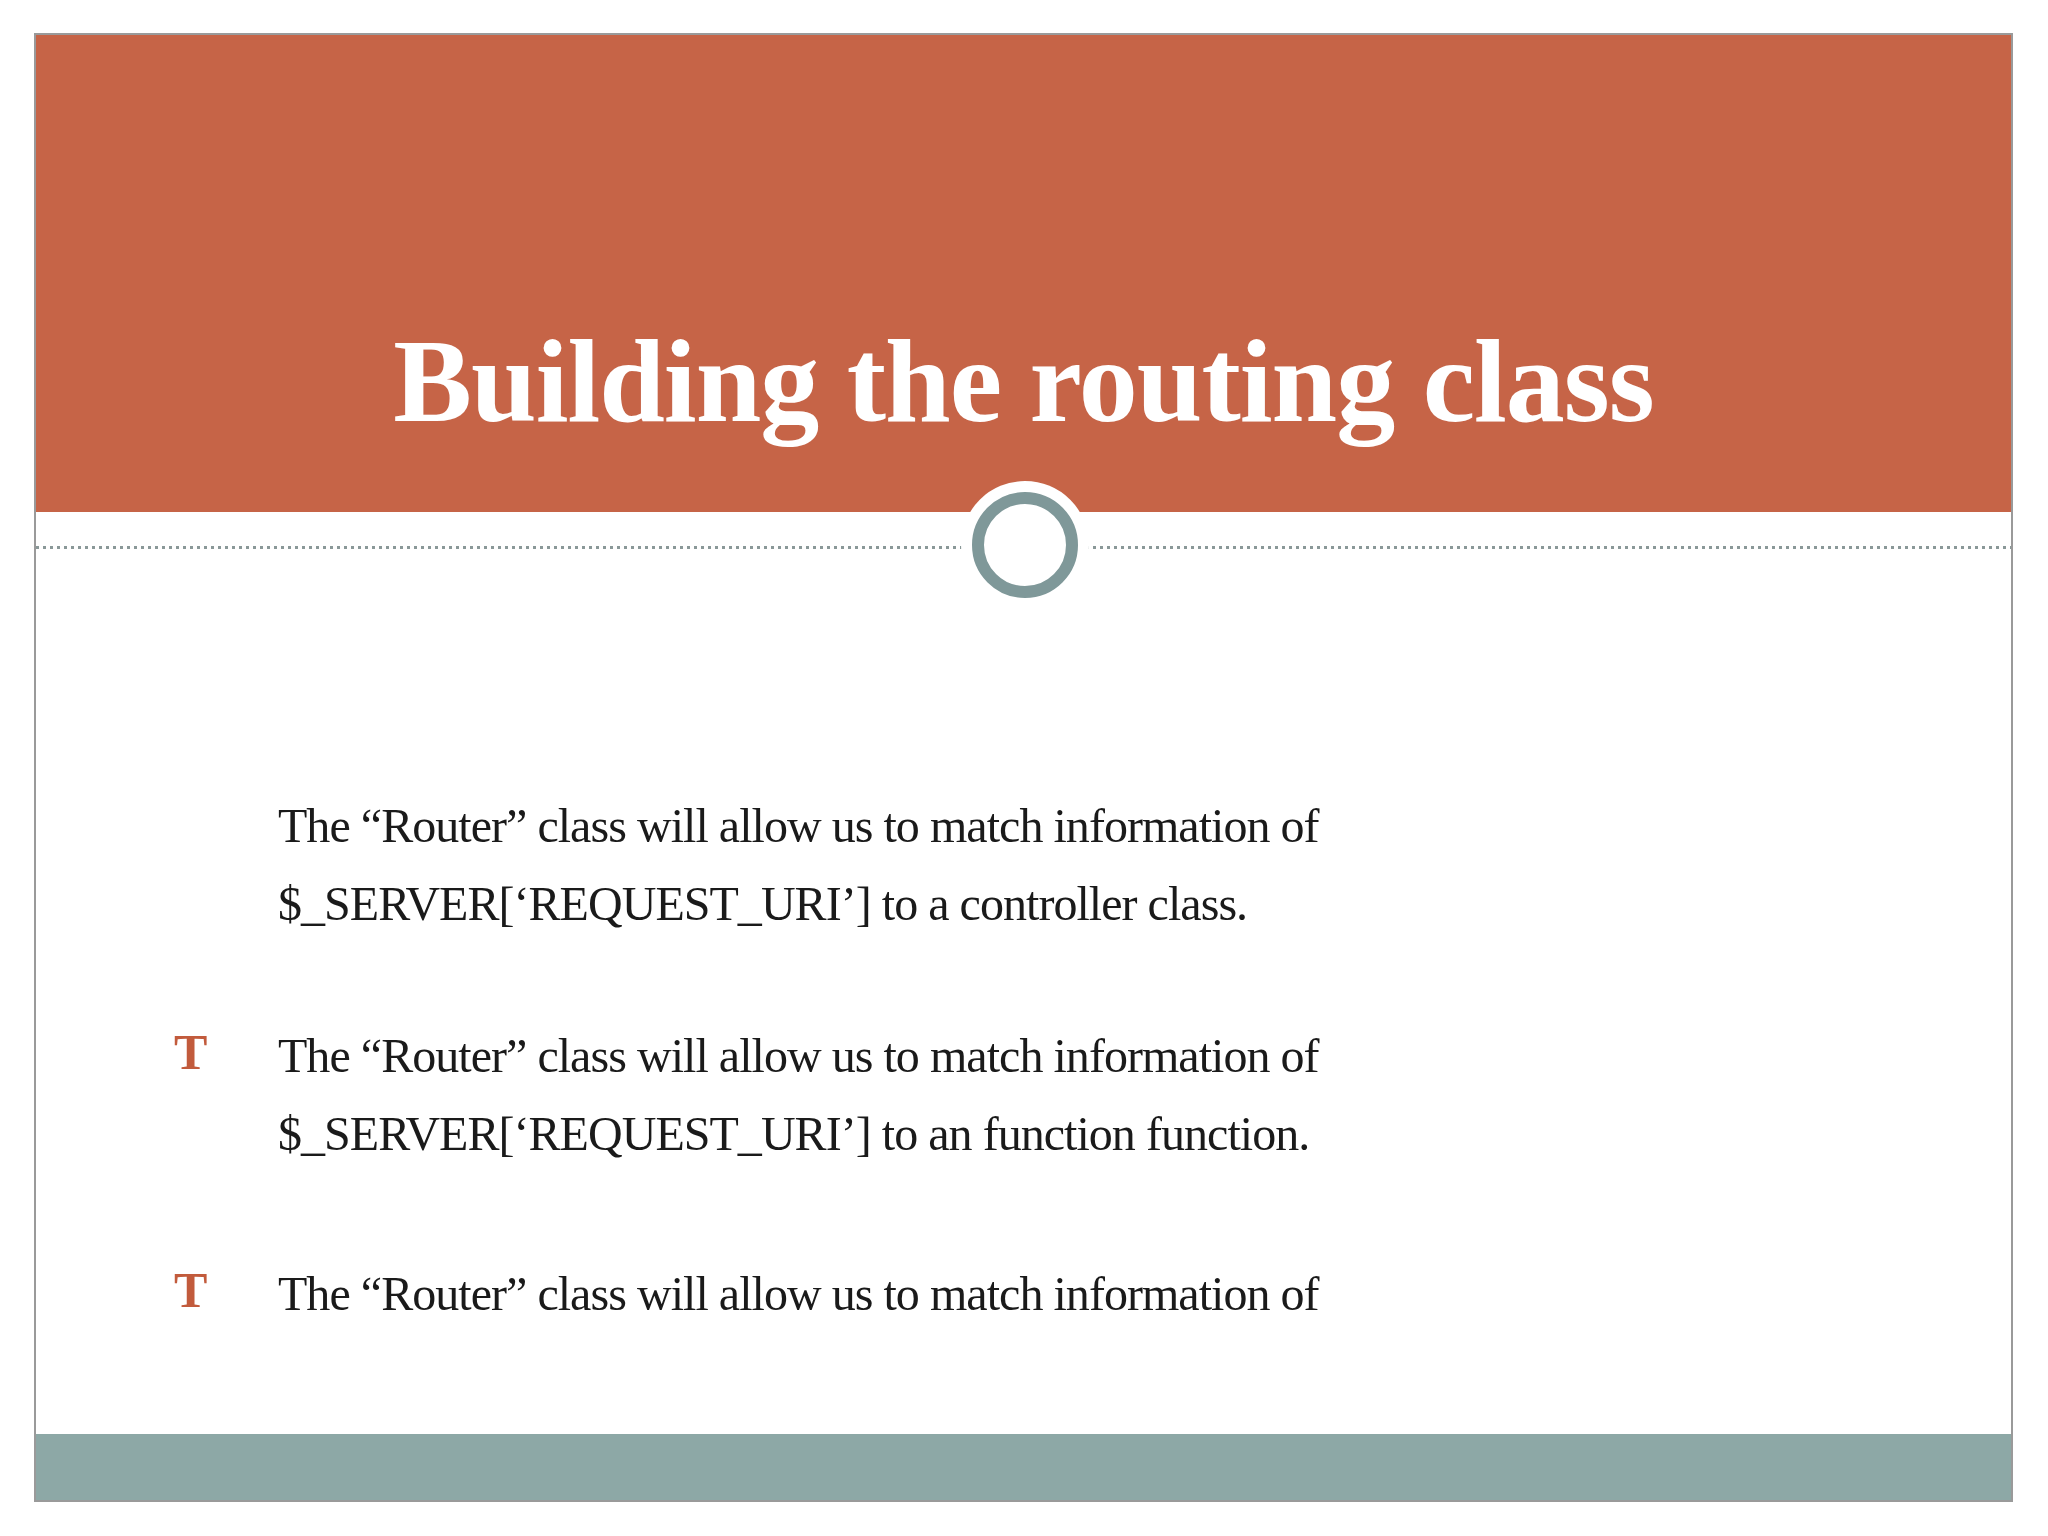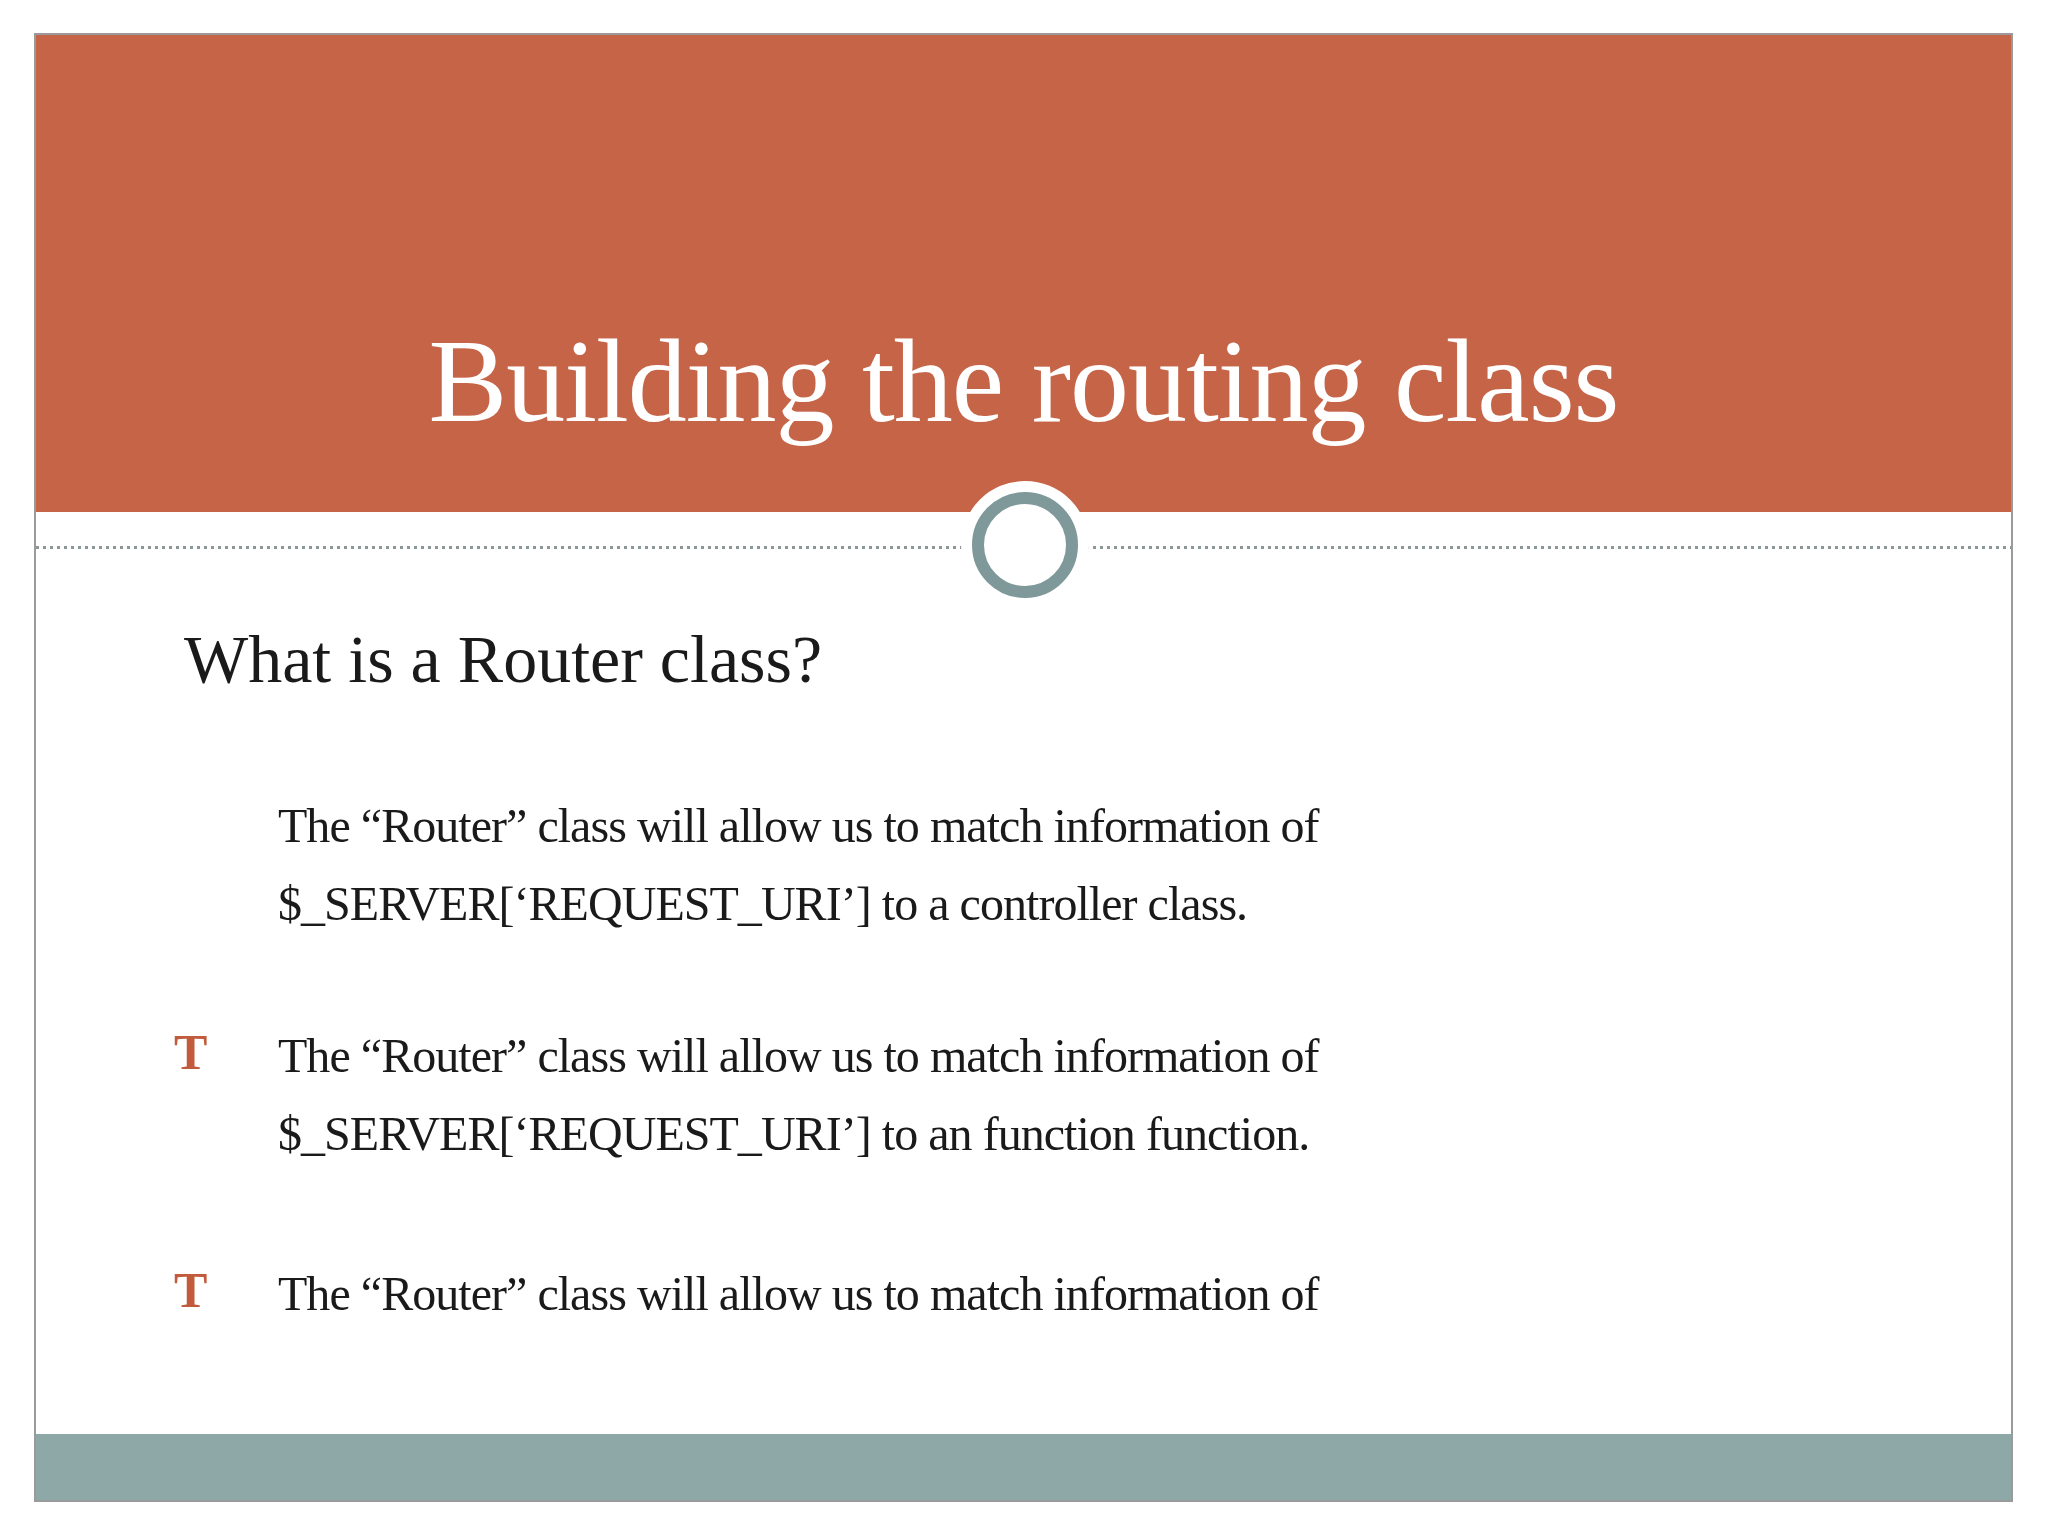--- a/index.html
+++ b/index.html
@@ -40,20 +40,21 @@
     left: 0;
     top: 276px;
     width: 100%;
     text-align: center;
     font-size: 118px;
     line-height: 1.2;
     letter-spacing: -1px;
     color: var(--title-white, #ffffff);
     white-space: nowrap;
     z-index: 2;
+    font-weight: bold;
   }
   .dotted-divider {
     position: absolute;
     left: 0;
     top: 511px;
     width: 100%;
     height: 3px;
     background: repeating-linear-gradient(
       90deg,
       var(--dot-gray, #8A9898) 0px, var(--dot-gray, #8A9898) 3px,
@@ -131,21 +132,20 @@
 <div class="page">
   <div class="slide">
 
     <div class="header-band"></div>
     <div class="slide-title">Building the routing class</div>
 
     <div class="dotted-divider"></div>
     <div class="circle-backing"></div>
     <div class="circle-ring"></div>
 
-    <div class="body-heading">What is a Router class?</div>
 
     <div class="bullet-item" style="top:752px">
       <span class="bullet-line">The “Router” class will allow us to match information of</span>
       <span class="bullet-line">$_SERVER[‘REQUEST_URI’] to a controller class.</span>
     </div>
 
     <div class="bullet-marker" style="top:992px">T</div>
     <div class="bullet-item" style="top:982px">
       <span class="bullet-line">The “Router” class will allow us to match information of</span>
       <span class="bullet-line">$_SERVER[‘REQUEST_URI’] to an function function.</span>

